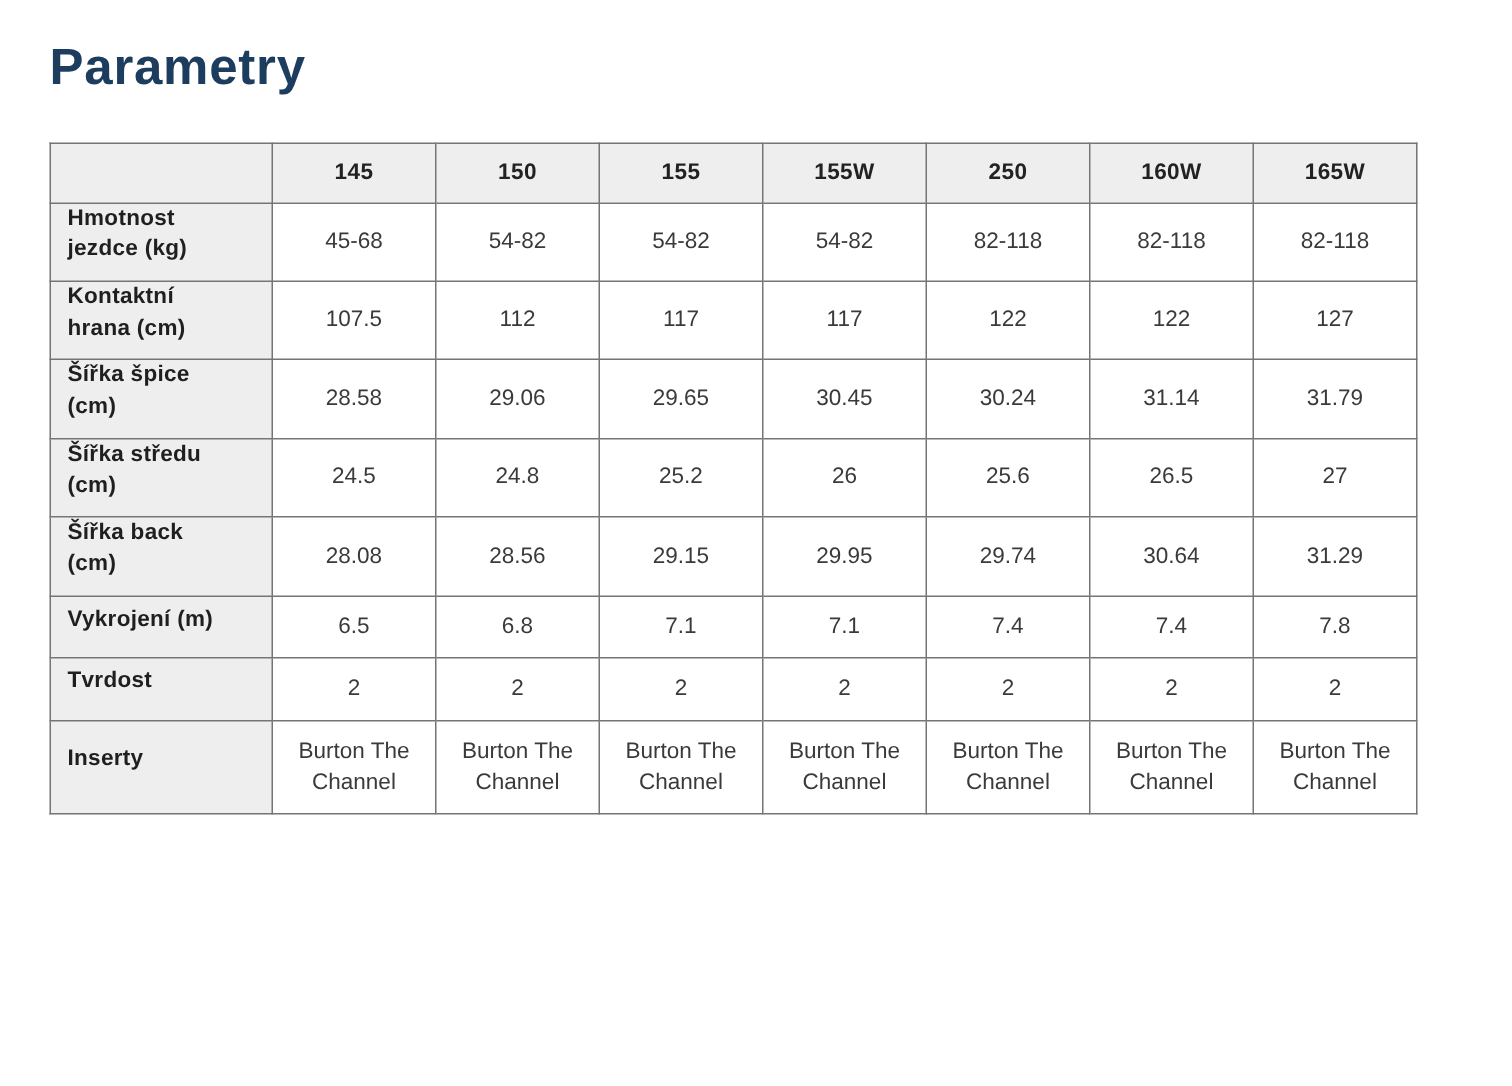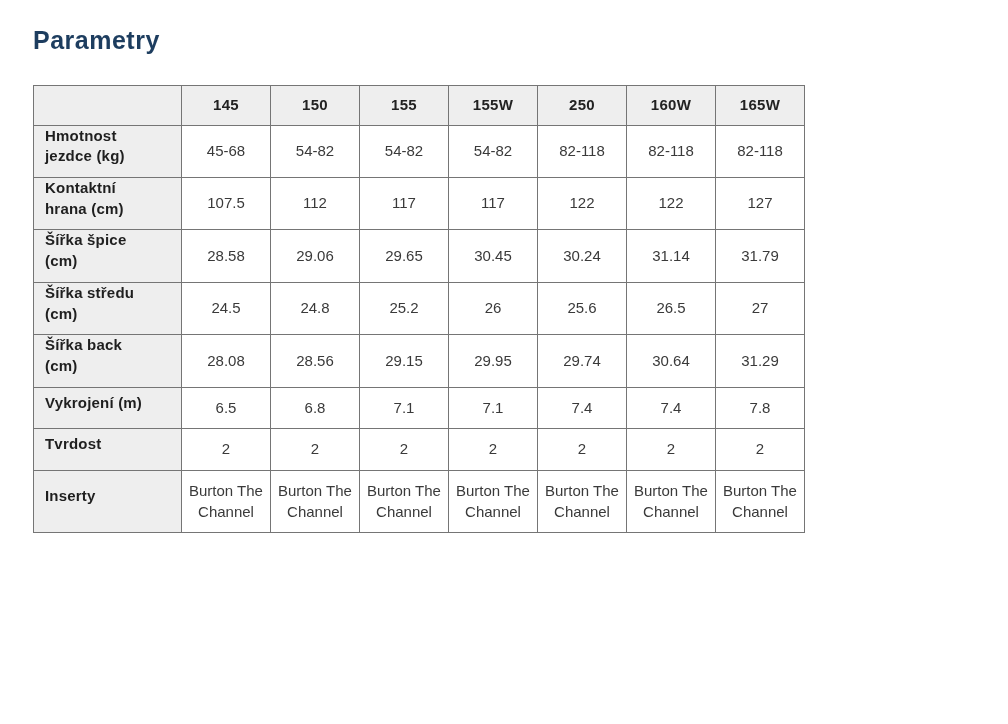--- a/index.html
+++ b/index.html
@@ -9,30 +9,30 @@
     font-family: "Liberation Sans", sans-serif;
   }
   .page {
     width: 1008px;
     height: 724px;
     background: #ffffff;
     box-sizing: border-box;
     padding: 26px 0 0 33px;
   }
   .page-title {
-    font-size: 25px;
+    font-size: 34px;
     font-weight: 700;
     color: #1d3d5f;
     letter-spacing: 0.5px;
     margin: 0 0 30px 0;
   }
   table.params {
     border-collapse: collapse;
     table-layout: fixed;
-    width: 772px;
+    width: 912px;
   }
   table.params th,
   table.params td {
     border: 1px solid #757575;
     font-size: 15px;
     line-height: 1.38;
     vertical-align: middle;
   }
   table.params thead th {
     background: #eeeeee;

